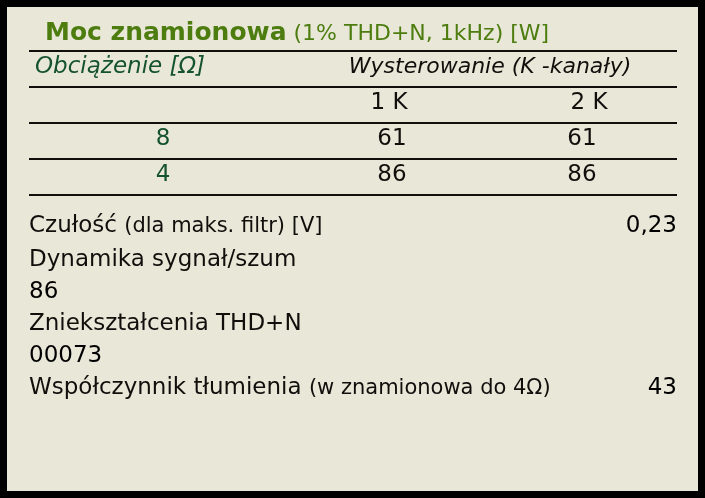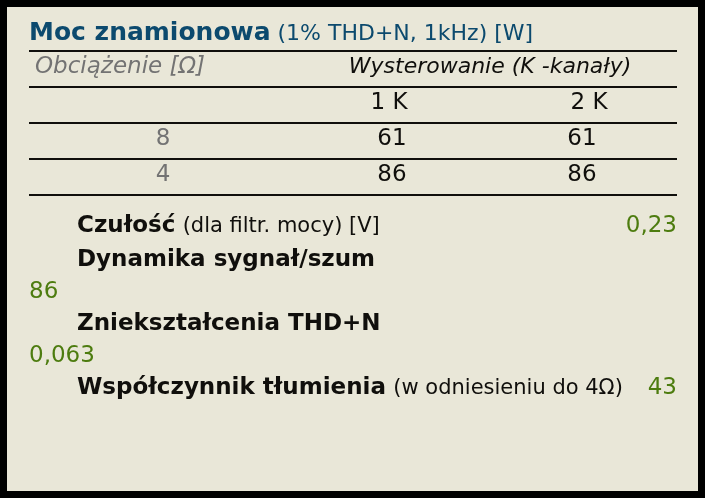--- a/index.html
+++ b/index.html
@@ -28,23 +28,24 @@
     top: 10px;
     width: 650px;
   }
 
   
   .title-row {
     display: flex;
     align-items: baseline;
     font-size: 25px;
     line-height: 30px;
-    color: #0c4a6e;
+    color: #4d7c0f;
     white-space: nowrap;
     margin-bottom: 2px;
+    margin-left: 16px;
   }
   .b { font-weight: bold; }
   .n { font-weight: normal; }
   .title-row .b { font-size: 25px; }
   .title-row .n { font-size: 22px; margin-left: 7px; text-align: right; }
 
   
   .table {
     position: relative;
     width: 648px;
@@ -64,21 +65,21 @@
     border-bottom: 2px solid #100f0c;
     gap: 24px;
   }
   .drow {
     border-bottom: 2px solid #100f0c;
   }
   .cell-load {
     width: 268px;
     text-align: center;
     font-size: 23px;
-    color: #737373;
+    color: #14532d;
   }
   .cell-load.lefty {
     text-align: left;
     padding-left: 6px;
     font-style: italic;
   }
   .cell-k {
     width: 190px;
     text-align: center;
     font-size: 23px;
@@ -98,25 +99,25 @@
     display: flex;
     align-items: baseline;
     justify-content: space-between;
     line-height: 33px;
     white-space: nowrap;
   }
   .spec .lbl {
     font-size: 23px;
     color: #100f0c;
   }
-  .spec .lbl .b { font-weight: bold; font-size: 23px; margin-left: 48px; }
+  .spec .lbl .b { font-weight: normal; font-size: 23px; }
   .spec .lbl .n { font-weight: normal; font-size: 21px; }
   .spec .val {
     font-size: 23px;
-    color: #4d7c0f;
+    color: #000000;
     text-align: right;
     padding-right: 2px;
   }
   .spec.sub .lbl .n { font-size: 21px; }
   .tight { line-height: 31px; }
 </style>
 </head>
 <body>
 
 <div class="sheet">
@@ -152,21 +153,21 @@
         <div class="cell-k">86</div>
       </div>
 
     </div>
 
     <div class="specs">
 
       <div class="spec">
         <div class="lbl">
           <span class="b">Czułość</span>
-          <span class="n">(dla filtr. mocy) [V]</span>
+          <span class="n">(dla maks. filtr) [V]</span>
         </div>
         <div class="val">0,23</div>
       </div>
 
       <div class="spec">
         <div class="lbl">
           <span class="b">Dynamika sygnał/szum</span>
         </div>
         <div class="val"></div>
       </div>
@@ -177,27 +178,27 @@
 
 
       <div class="spec">
         <div class="lbl">
           <span class="b">Zniekształcenia THD+N</span>
         </div>
         <div class="val"></div>
       </div>
 
       <div class="spec sub tight">
-        <div class="val">0,063</div>
+        <div class="val">00073</div>
       </div>
 
       <div class="spec">
         <div class="lbl">
           <span class="b">Współczynnik tłumienia</span>
-          <span class="n">(w odniesieniu do 4Ω)</span>
+          <span class="n">(w znamionowa do 4Ω)</span>
         </div>
         <div class="val">43</div>
       </div>
 
     </div>
 
   </div>
 </div>
 
 </body></html>

